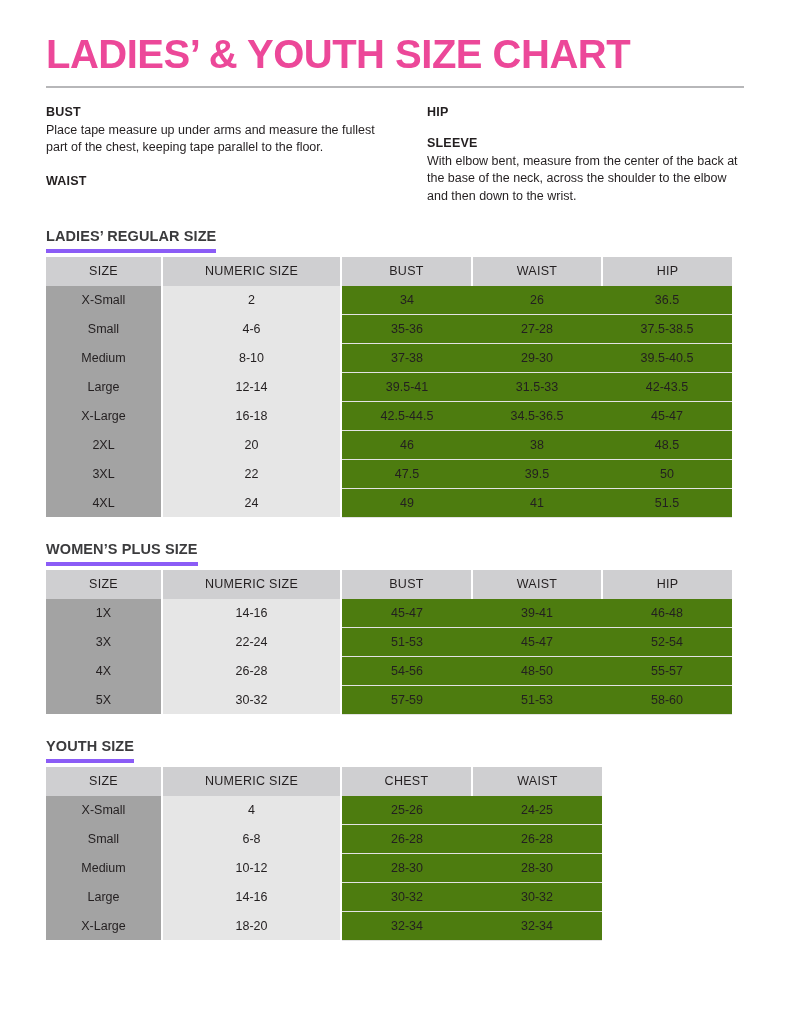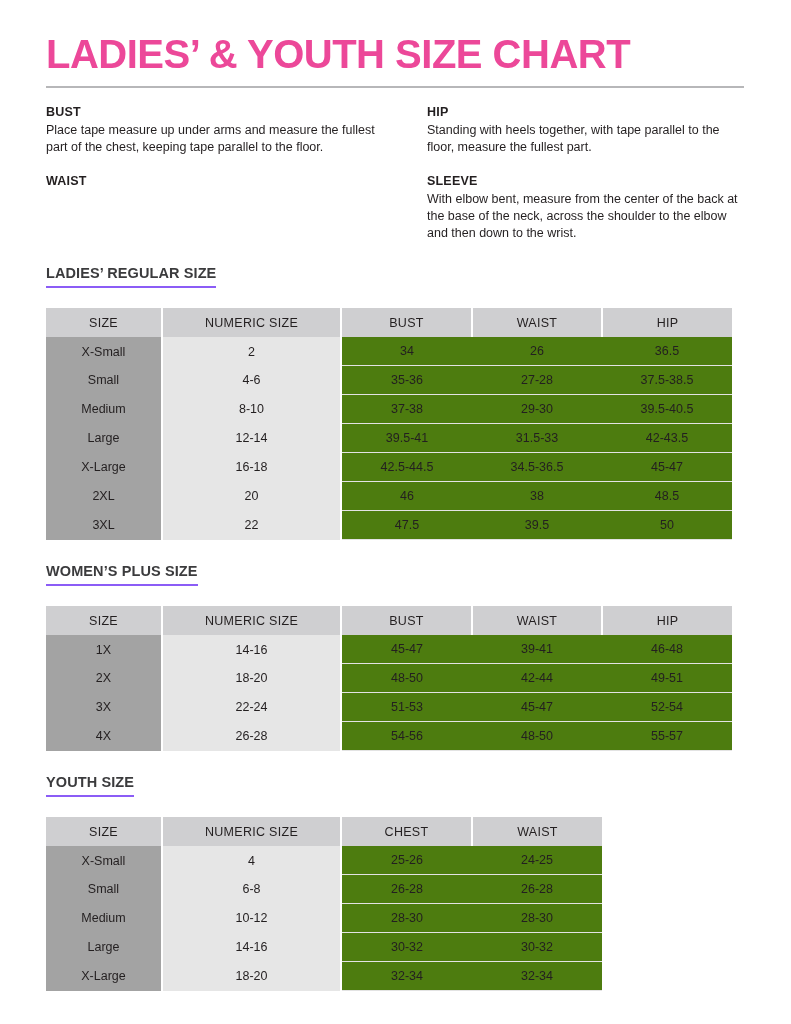--- a/index.html
+++ b/index.html
@@ -69,22 +69,22 @@
 
   
   .section { margin-top: 22px; }
   .section-heading {
     display: inline-block;
     font-size: 14.5px;
     font-weight: bold;
     color: #3b3b3d;
     letter-spacing: 0.1px;
     padding-bottom: 5px;
-    border-bottom: 2px solid #8b5cf6;
-    margin-bottom: 20px;
+    border-bottom: 4px solid #8b5cf6;
+    margin-bottom: 4px;
   }
 
   
   table.size-table {
     border-collapse: collapse;
     table-layout: fixed;
     font-size: 12.5px;
   }
   table.size-table th,
   table.size-table td {
@@ -152,21 +152,20 @@
         <div class="intro-label">BUST</div>
         <div class="intro-text">Place tape measure up under arms and measure the fullest part of the chest, keeping tape parallel to the floor.</div>
       </div>
       <div class="intro-block">
         <div class="intro-label">WAIST</div>
       </div>
     </div>
     <div class="intro-col right">
       <div class="intro-block">
         <div class="intro-label">HIP</div>
-        <div class="intro-text">Standing with heels together, with tape parallel to the floor, measure the fullest part.</div>
       </div>
       <div class="intro-block">
         <div class="intro-label">SLEEVE</div>
         <div class="intro-text">With elbow bent, measure from the center of the back at the base of the neck, across the shoulder to the elbow and then down to the wrist.</div>
       </div>
     </div>
   </div>
 
   <div id="tables-host">
       <div class="section"><div class="section-heading">LADIES’ REGULAR SIZE</div><table class="size-table">
@@ -222,20 +221,27 @@
               <td class="col-measure">38</td>
               <td class="col-measure">48.5</td>
             </tr>
             <tr>
               <td class="col-size">3XL</td>
               <td class="col-numeric">22</td>
               <td class="col-measure">47.5</td>
               <td class="col-measure">39.5</td>
               <td class="col-measure">50</td>
             </tr>
+            <tr>
+              <td class="col-size">4XL</td>
+              <td class="col-numeric">24</td>
+              <td class="col-measure">49</td>
+              <td class="col-measure">41</td>
+              <td class="col-measure">51.5</td>
+            </tr>
           </tbody>
         </table></div>
       <div class="section"><div class="section-heading">WOMEN’S PLUS SIZE</div><table class="size-table">
           <thead>
             <tr>
               <th class="col-size">SIZE</th>
               <th class="col-numeric">NUMERIC SIZE</th>
               <th class="col-measure">BUST</th>
               <th class="col-measure">WAIST</th>
               <th class="col-measure last-measure">HIP</th>
@@ -243,40 +249,40 @@
           </thead>
           <tbody>
             <tr>
               <td class="col-size">1X</td>
               <td class="col-numeric">14-16</td>
               <td class="col-measure">45-47</td>
               <td class="col-measure">39-41</td>
               <td class="col-measure">46-48</td>
             </tr>
             <tr>
-              <td class="col-size">2X</td>
-              <td class="col-numeric">18-20</td>
-              <td class="col-measure">48-50</td>
-              <td class="col-measure">42-44</td>
-              <td class="col-measure">49-51</td>
-            </tr>
-            <tr>
               <td class="col-size">3X</td>
               <td class="col-numeric">22-24</td>
               <td class="col-measure">51-53</td>
               <td class="col-measure">45-47</td>
               <td class="col-measure">52-54</td>
             </tr>
             <tr>
               <td class="col-size">4X</td>
               <td class="col-numeric">26-28</td>
               <td class="col-measure">54-56</td>
               <td class="col-measure">48-50</td>
               <td class="col-measure">55-57</td>
             </tr>
+            <tr>
+              <td class="col-size">5X</td>
+              <td class="col-numeric">30-32</td>
+              <td class="col-measure">57-59</td>
+              <td class="col-measure">51-53</td>
+              <td class="col-measure">58-60</td>
+            </tr>
           </tbody>
         </table></div>
       <div class="section"><div class="section-heading">YOUTH SIZE</div><table class="size-table">
           <thead>
             <tr>
               <th class="col-size">SIZE</th>
               <th class="col-numeric">NUMERIC SIZE</th>
               <th class="col-measure">CHEST</th>
               <th class="col-measure last-measure">WAIST</th>
             </tr>

